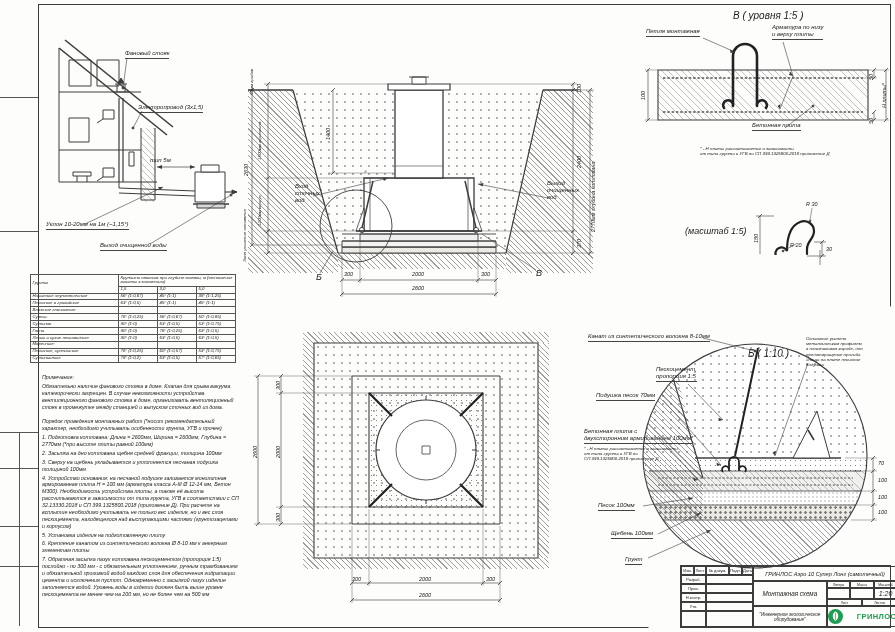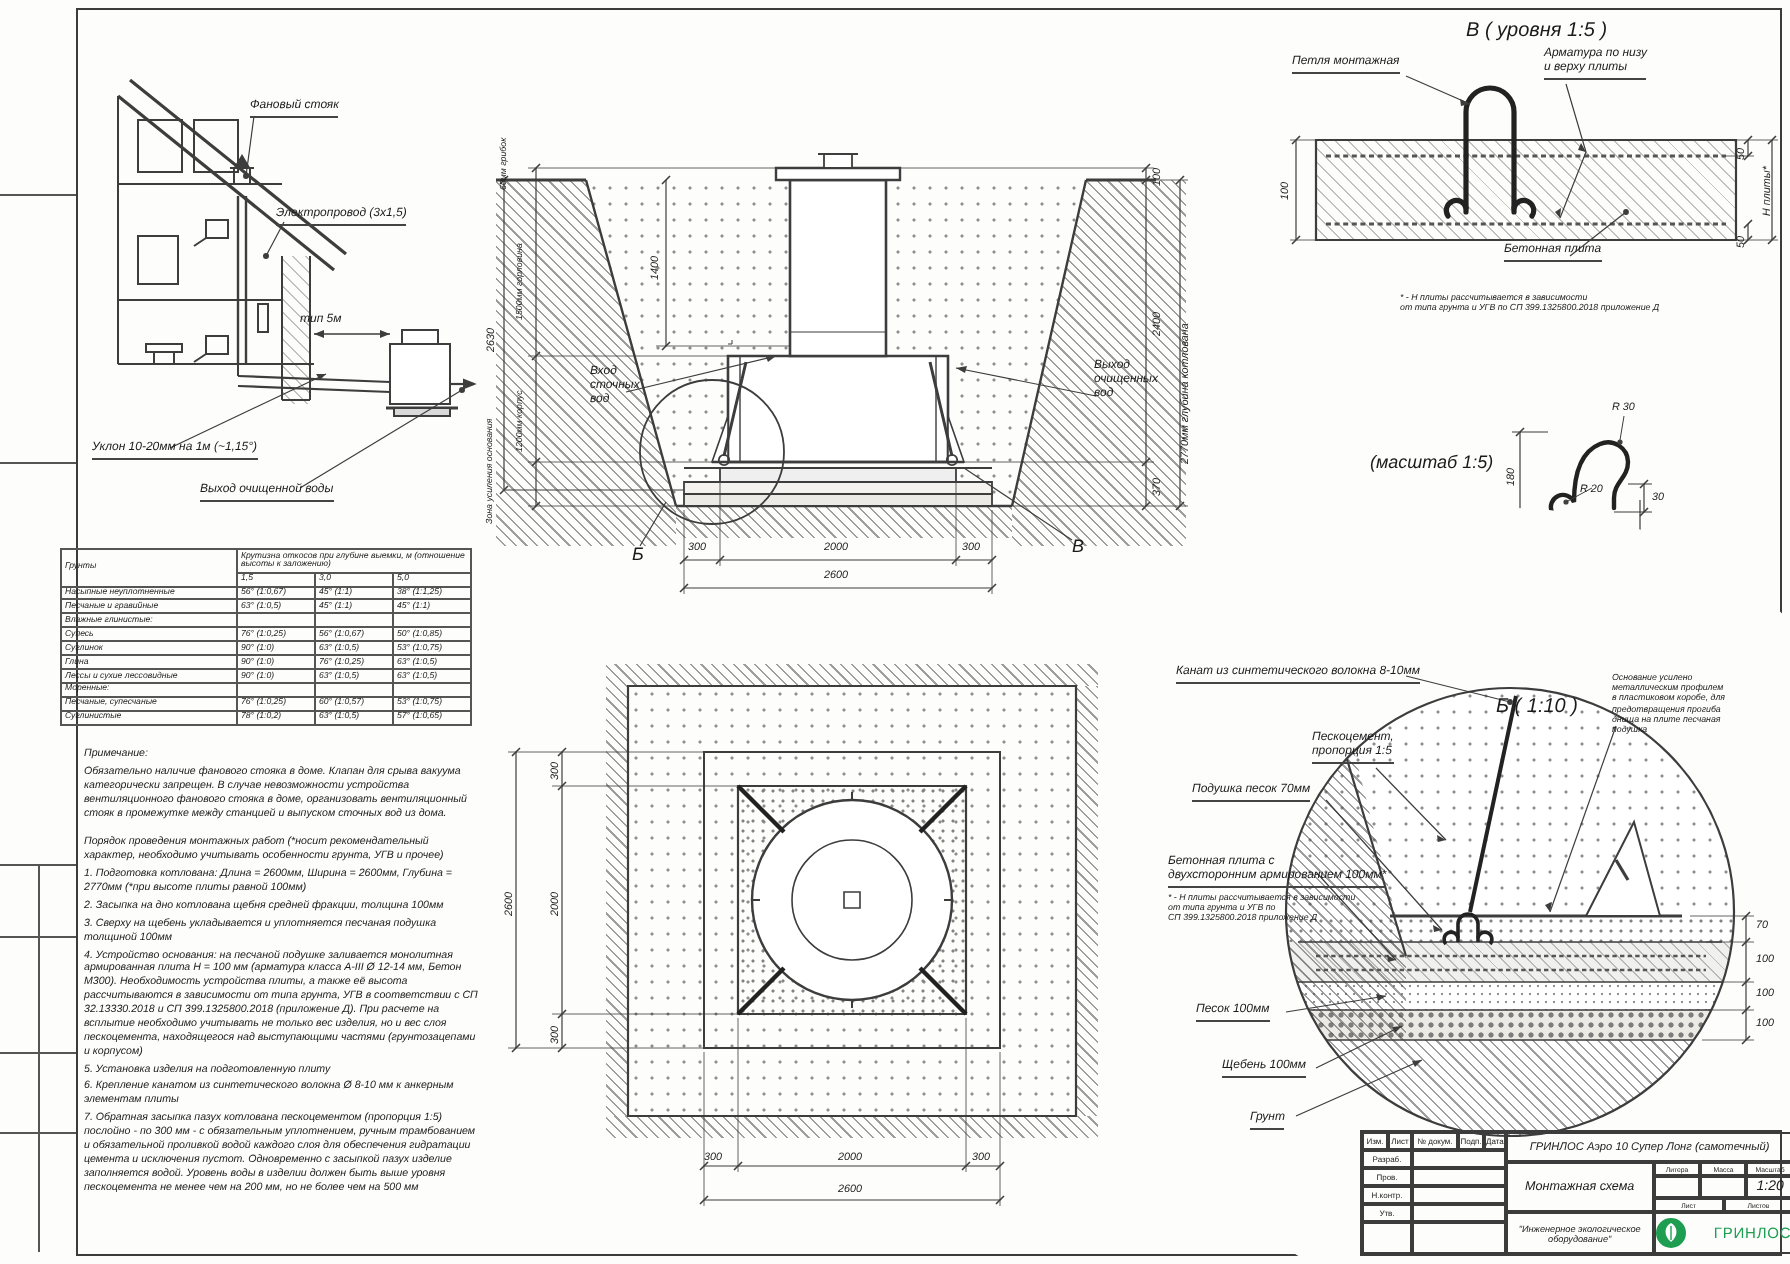--- a/index.html
+++ b/index.html
@@ -22,21 +22,21 @@
   .sand{background-image:radial-gradient(circle,#909090 .5px,transparent .8px);background-size:4px 4px;}
   .gravel{background-color:#eceae4;background-image:radial-gradient(circle,#7d7d7d 1.1px,transparent 1.5px);background-size:5px 5px;}
   svg{position:absolute;overflow:visible;}
   svg *{vector-effect:non-scaling-stroke;}
   .notes{position:absolute;font-style:italic;font-size:5.3px;line-height:1.3;width:198px;}
   .notes div{margin-bottom:2px;}
   table.slope{position:absolute;border-collapse:collapse;font-style:italic;font-size:4.3px;line-height:1.1;}
   table.slope td,table.slope th{border:.4px solid #555;padding:.6px 1.5px;font-weight:normal;text-align:left;}
   .tb{position:absolute;border:1.2px solid #3c3c3c;display:flex;font-size:4px;}
   .tb .cell{border:.5px solid #3c3c3c;box-sizing:border-box;display:flex;align-items:center;justify-content:center;text-align:center;}
-  .brand{color:#1e9e50;font-weight:normal;font-size:7.5px;letter-spacing:.4px;padding-left:11px;}
+  .brand{color:#1e9e50;font-weight:bold;font-size:7.5px;letter-spacing:.4px;padding-left:11px;}
   .quote{font-style:italic;font-size:4.6px;}
 </style>
 </head>
 <body>
 
 <div id="sheet">
 
   <div class="abs frame" style="left:38px;top:4px;width:851px;height:622px;"></div>
   <div class="abs" style="left:0;top:97px;width:38px;height:0;border-top:.8px solid #555;"></div>
   <div class="abs" style="left:0;top:231px;width:38px;height:0;border-top:.8px solid #555;"></div>

